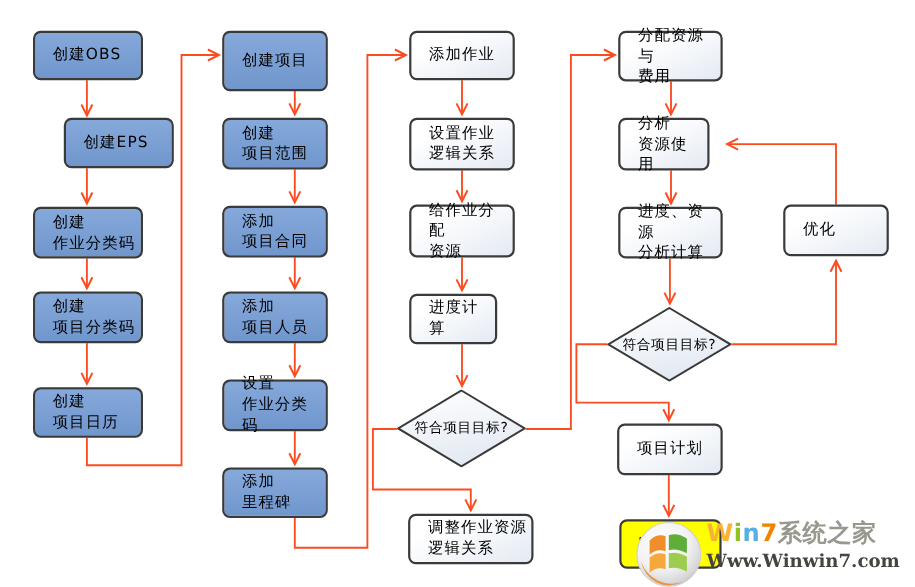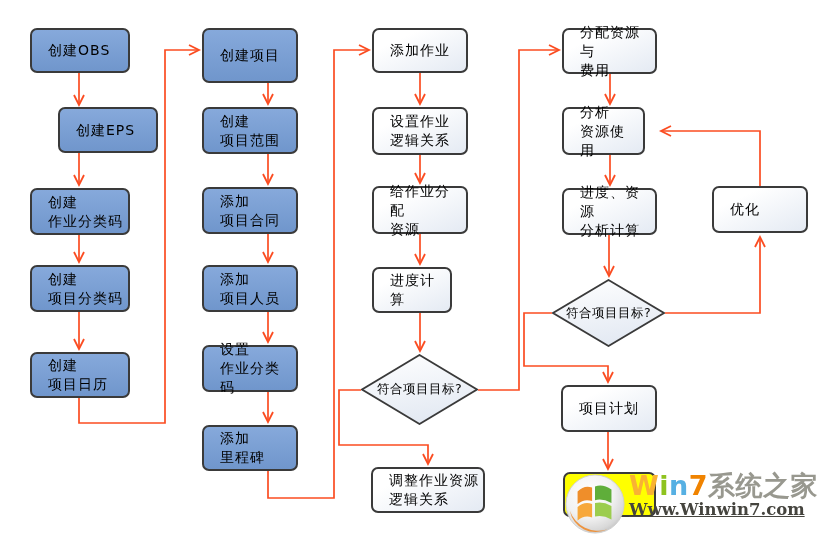--- a/index.html
+++ b/index.html
@@ -62,36 +62,35 @@
     right: 14px;
     bottom: 0;
     height: 62px;
     display: flex;
     align-items: flex-start;
     z-index: 5;
   }
   #wm-logo { position: absolute; left: -62px; top: 2px; width: 60px; height: 60px; }
   #wm-text { margin-left: 2px; display: flex; flex-direction: column; align-items: flex-start; }
   #wm-brand {
-    font-size: 27px;
+    font-size: 22px;
     font-weight: bold;
     line-height: 28px;
     white-space: nowrap;
     letter-spacing: 0.5px;
     color: var(--wm-gray, #98988f);
   }
   #wm-brand .suffix { color: var(--wm-gray, #98988f); }
   #wm-url {
     font-family: "DejaVu Serif", serif;
     font-size: 16.5px;
     font-weight: bold;
     line-height: 19px;
     color: var(--wm-url, #45443e);
     white-space: nowrap;
-    text-decoration: underline;
   }
 </style>
 </head>
 <body>
 
 <div id="canvas" style="--bg: #ffffff; --blue-top: #86a9db; --blue-bot: #7096cc; --light-top: #ffffff; --light-bot: #e4eaf3; --yellow: #ffff00; --text: #000000; --wm-gray: #98988f; --wm-url: #45443e;">
   <svg id="edge-svg" viewBox="0 0 832 534">
       <defs>
         <marker id="arrowhead" markerUnits="userSpaceOnUse" markerWidth="15" markerHeight="15" refX="12" refY="7" orient="auto">
           <path d="M2,2 L12,7 L2,12" fill="none" stroke="#fb4c21" stroke-width="1.8"></path>

